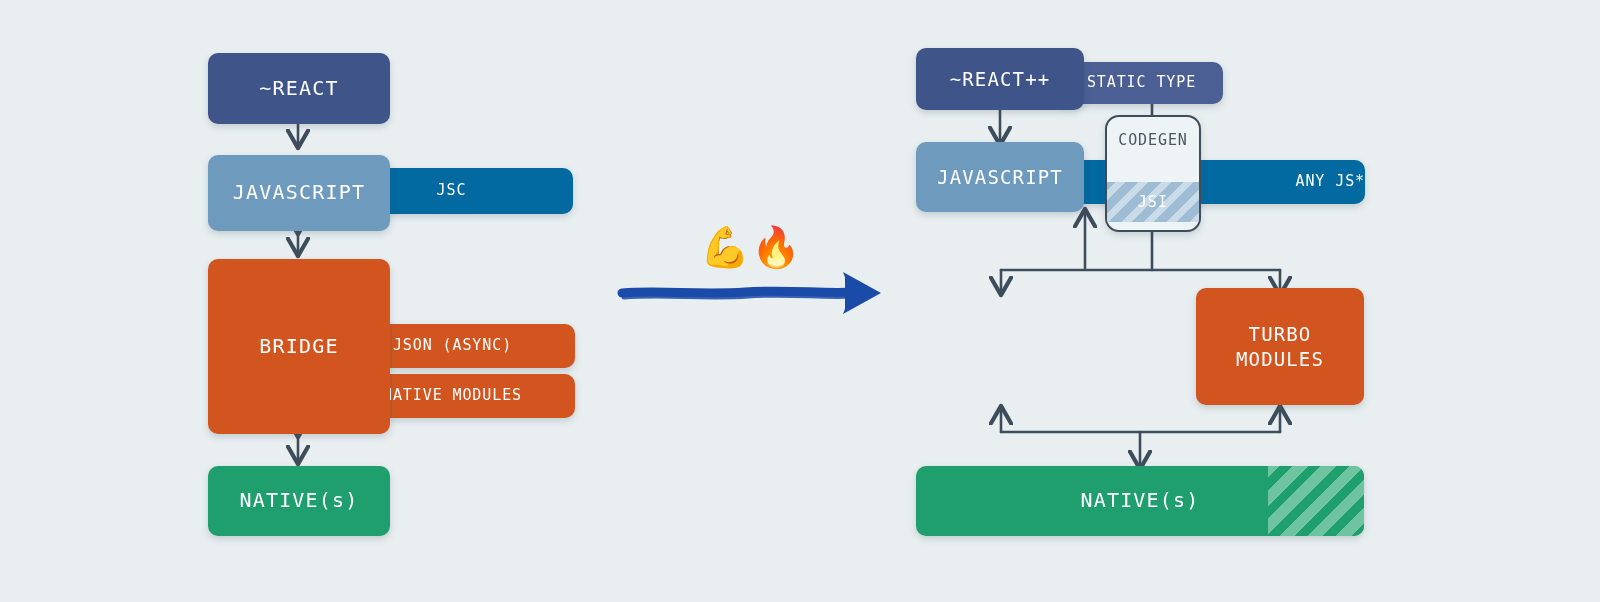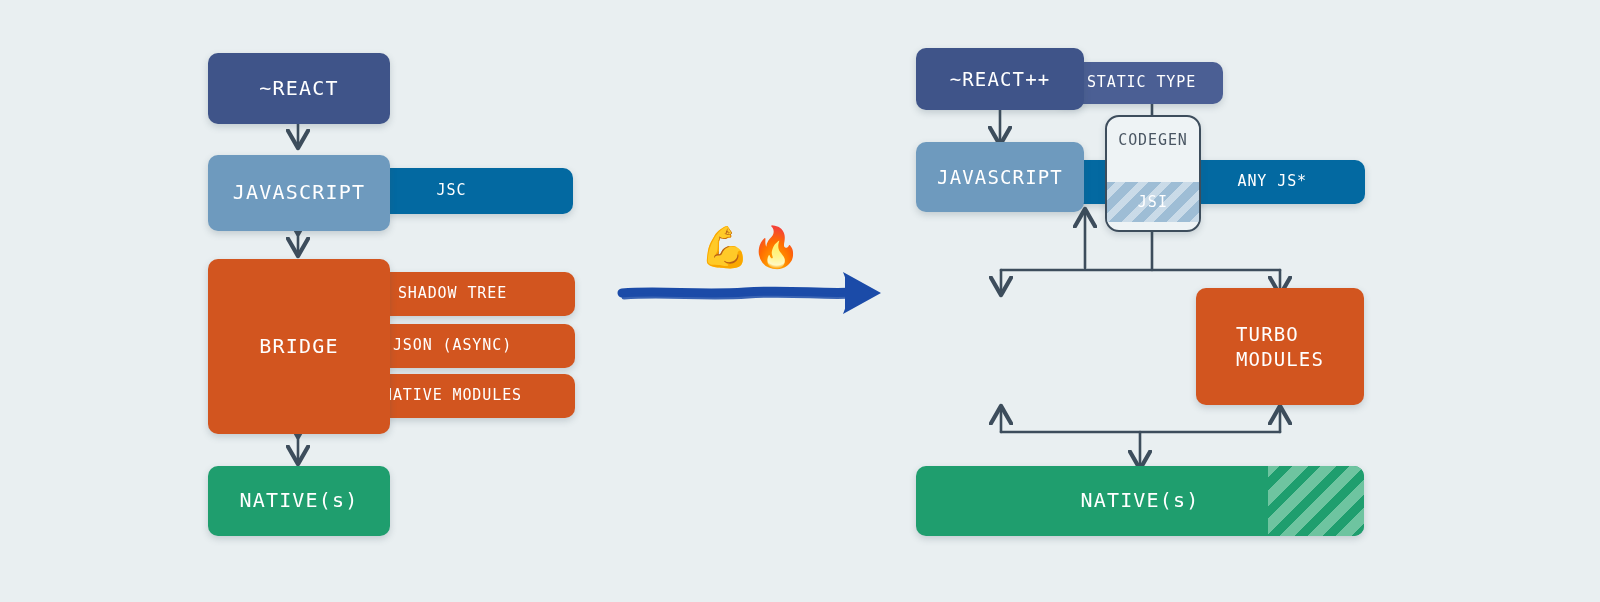--- a/index.html
+++ b/index.html
@@ -20,21 +20,21 @@
     left: 0; top: 0;
     width: 1600px;
     height: 602px;
   }
   .box {
     position: absolute;
     box-sizing: border-box;
     display: flex;
     align-items: center;
     justify-content: center;
-    text-align: left;
+    text-align: center;
     color: #ffffff;
     letter-spacing: 0.06em;
     border-radius: 10px;
     box-shadow: 0 3px 7px rgba(60,80,95,0.22);
     white-space: pre-line;
     line-height: 1.28;
     user-select: none;
   }
   .navy   { background: #3f5489; }
   .navy2  { background: #4b5f94; }
@@ -165,23 +165,20 @@
       <path d="M624,297 C665,294 705,299 748,296 C792,293 822,298 853,296" stroke="#1b4ba8" stroke-width="5" fill="none" stroke-linecap="round" opacity="0.85"></path>
       <path d="M843,272 L881,293 L843,314 L851,293 Z" fill="#1b4ba8"></path>
       <path d="M845,276 L874,293 L845,310 Z" fill="#1b4ba8"></path>
     </g>
   </svg>
 
   <div class="box steel2 sidebar-tab" style="left:330px; top:168px; width:243px; height:46px; font-size:15px;">
     <span>JSC</span>
   </div>
 
-  <div class="box orange sidebar-tab" style="left:330px; top:272px; width:245px; height:44px; font-size:15px;">
-    <span>SHADOW TREE</span>
-  </div>
   <div class="box orange sidebar-tab" style="left:330px; top:324px; width:245px; height:44px; font-size:15px;">
     <span>JSON (ASYNC)</span>
   </div>
   <div class="box orange sidebar-tab" style="left:330px; top:374px; width:245px; height:44px; font-size:15px;">
     <span>NATIVE MODULES</span>
   </div>
 
   <div class="box navy" style="left:208px; top:53px; width:182px; height:71px; font-size:20px;">
     <span>~REACT</span>
   </div>
@@ -199,21 +196,21 @@
   </div>
 
   <div class="emoji-row" style="left:700px; top:227px;">
     <span>💪🔥</span>
   </div>
 
   <div class="box navy2 sidebar-tab" style="left:1060px; top:62px; width:163px; height:42px; font-size:15px;">
     <span>STATIC TYPE</span>
   </div>
 
-  <div class="box steel2 sidebar-tab" style="left:1060px; top:160px; width:305px; height:44px; font-size:15px; justify-content:flex-end; padding-right:58px;">
+  <div class="box steel2 sidebar-tab" style="left:1060px; top:160px; width:305px; height:44px; font-size:15px; justify-content:flex-end; ">
     <span>ANY JS*</span>
   </div>
 
   <div class="box navy" style="left:916px; top:48px; width:168px; height:62px; font-size:19px;">
     <span>~REACT++</span>
   </div>
 
   <div class="box steel" style="left:916px; top:142px; width:168px; height:70px; font-size:19px;">
     <span>JAVASCRIPT</span>
   </div>

